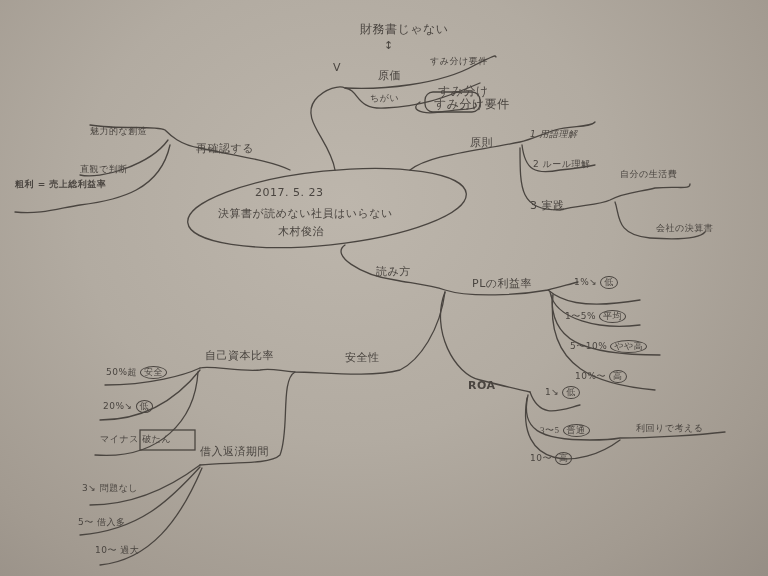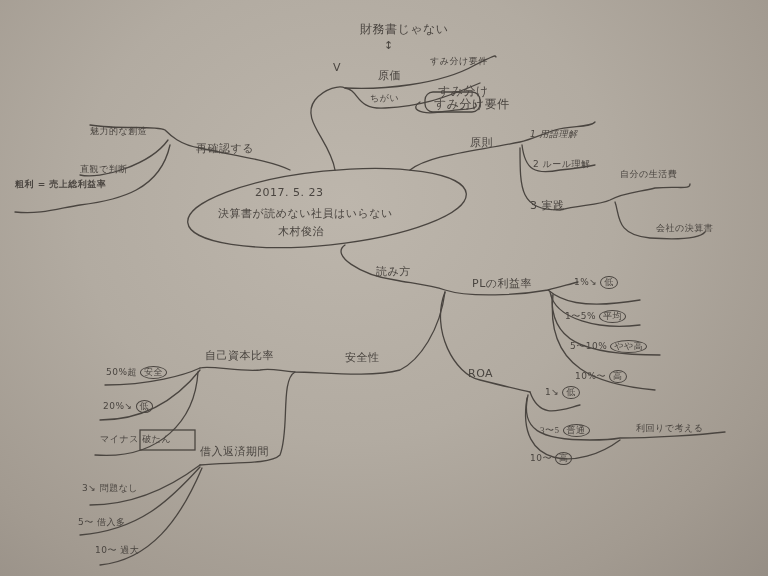--- a/index.html
+++ b/index.html
@@ -99,21 +99,21 @@
 <div class="t sm" style="left:620px;top:170px;">自分の生活費</div>
 <div class="t sm" style="left:624px;top:224px;padding-left:32px;">会社の決算書</div>
 
 <div class="t md" style="left:376px;top:266px;">読み方</div>
 <div class="t md" style="left:472px;top:278px;">PLの利益率</div>
 <div class="t sm" style="left:574px;top:276px;"><span>1%↘</span><span class="circ">低</span></div>
 <div class="t sm" style="left:565px;top:310px;"><span>1〜5%</span><span class="circ">平均</span></div>
 <div class="t sm" style="left:570px;top:340px;"><span>5〜10%</span><span class="circ">やや高</span></div>
 <div class="t sm" style="left:575px;top:370px;"><span>10%〜</span><span class="circ">高</span></div>
 
-<div class="t md" style="left:468px;top:368px;">ROA</div>
+<div class="t md" style="left:468px;top:380px;font-weight:bold;">ROA</div>
 <div class="t sm" style="left:545px;top:386px;"><span>1↘</span><span class="circ">低</span></div>
 <div class="t sm" style="left:540px;top:424px;font-family:Liberation Serif, serif;"><span>3〜5</span><span class="circ">普通</span></div>
 <div class="t sm" style="left:530px;top:452px;"><span>10〜</span><span class="circ">高</span></div>
 <div class="t sm" style="left:636px;top:424px;">利回りで考える</div>
 
 <div class="t md" style="left:345px;top:352px;">安全性</div>
 <div class="t md" style="left:205px;top:350px;">自己資本比率</div>
 <div class="t sm" style="left:106px;top:366px;"><span>50%超</span><span class="circ">安全</span></div>
 <div class="t sm" style="left:103px;top:400px;"><span>20%↘</span><span class="circ">低</span></div>
 <div class="t sm" style="left:100px;top:435px;"><span>マイナス</span> <span>破たん</span></div>

